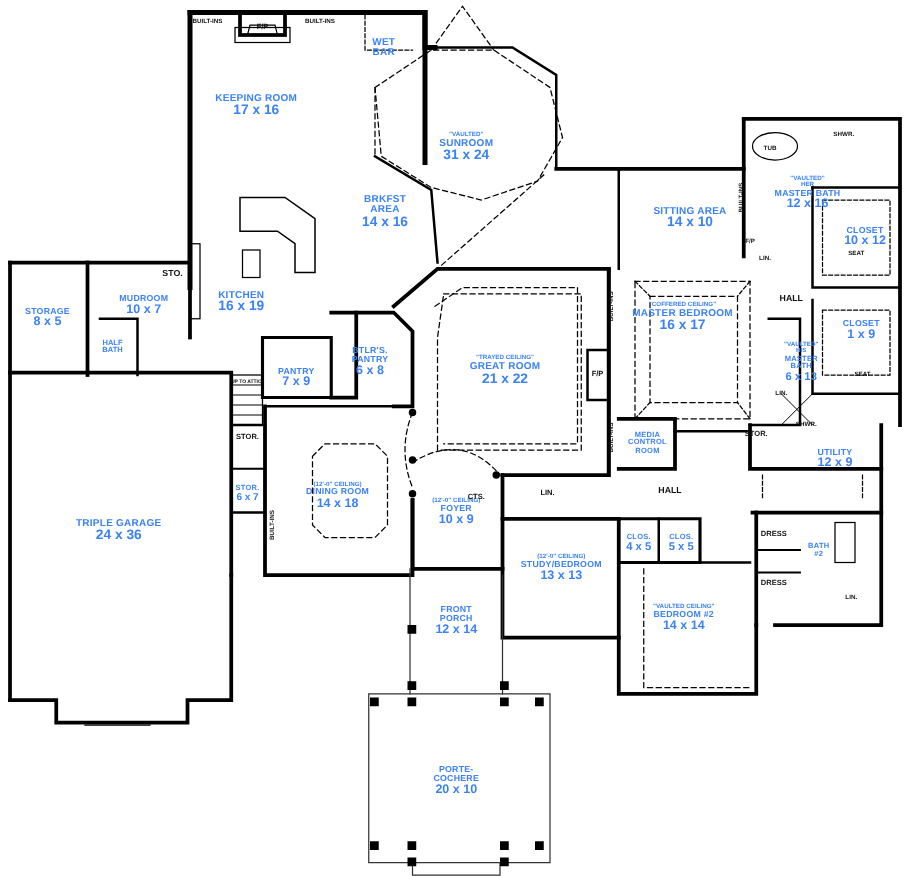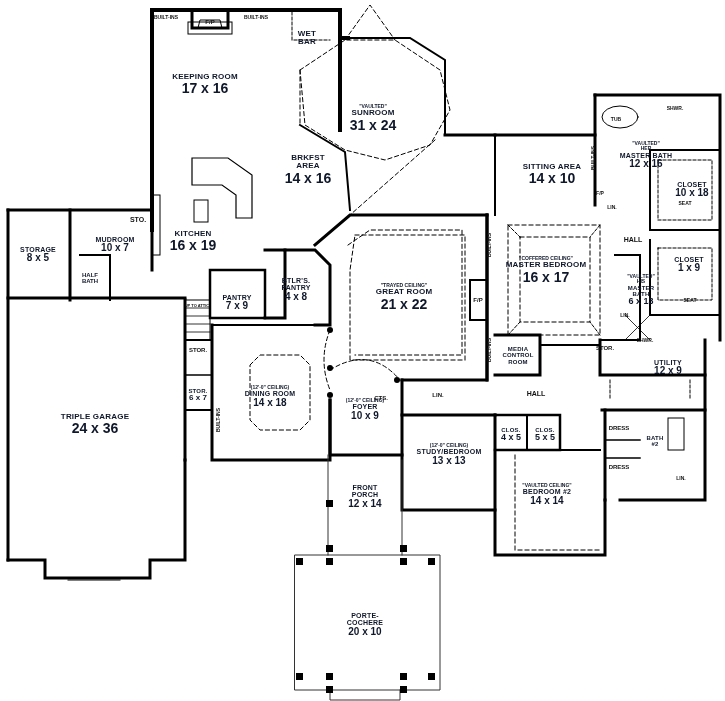--- a/index.html
+++ b/index.html
@@ -1,20 +1,20 @@
 <!DOCTYPE html>
 <html><head>
 <meta charset="utf-8">
 <style>
   html,body{margin:0;padding:0;background:#ffffff;}
   body{width:725px;height:701px;position:relative;overflow:hidden;font-family:"Liberation Sans",sans-serif;}
   #plan{position:absolute;left:0;top:0;width:725px;height:701px;}
-  .lbl{position:absolute;text-align:center;color:#0f172a;font-family:"Liberation Sans",sans-serif;line-height:1.05;transform:translate(-50%,-50%);white-space:nowrap;}
+  .lbl{position:absolute;text-align:center;color:#3b82f6;font-family:"Liberation Sans",sans-serif;line-height:1.05;transform:translate(-50%,-50%);white-space:nowrap;}
   .lbl .n{display:block;font-size:8px;font-weight:bold;letter-spacing:0.2px;}
-  .lbl .d{display:block;font-size:14px;font-weight:bold;}
+  .lbl .d{display:block;font-size:11px;font-weight:bold;}
   .lbl .c{display:block;font-size:5px;font-weight:bold;}
   .small .n{font-size:7px;}
   .small .d{font-size:10px;}
   .tiny{position:absolute;font-size:5px;font-weight:bold;color:#111;transform:translate(-50%,-50%);white-space:nowrap;font-family:"Liberation Sans",sans-serif;}
   .vert{transform:translate(-50%,-50%) rotate(-90deg);}
 </style>
 </head>
 <body>
 
 <svg id="plan" viewBox="0 0 725 701" xmlns="http://www.w3.org/2000/svg">
@@ -174,45 +174,45 @@
 <div class="tiny" style="left:138px;top:219px;font-size:7px">STO.</div>
 <div class="lbl" style="left:90px;top:278px">
   <span class="c" style="white-space:normal;width:22px;font-size:6px">HALF BATH</span>
 </div>
 <div class="lbl small" style="left:237px;top:303px">
   <span class="n">PANTRY</span>
   <span class="d">7 x 9</span>
 </div>
 <div class="lbl small" style="left:296px;top:290px">
   <span class="n" style="white-space:normal;width:34px;margin:0 auto">BTLR'S. PANTRY</span>
-  <span class="d">4 x 8</span>
+  <span class="d">6 x 8</span>
 </div>
 <div class="lbl" style="left:404px;top:297px">
   <span class="c">"TRAYED CEILING"</span>
   <span class="n">GREAT ROOM</span>
   <span class="d">21 x 22</span>
 </div>
 <div class="lbl" style="left:552px;top:175px">
   <span class="n">SITTING AREA</span>
   <span class="d">14 x 10</span>
 </div>
-<div class="lbl" style="left:546px;top:270px">
+<div class="lbl" style="left:546px;top:254px">
   <span class="c">"COFFERED CEILING"</span>
   <span class="n">MASTER BEDROOM</span>
   <span class="d">16 x 17</span>
 </div>
 <div class="lbl small" style="left:646px;top:155px">
   <span class="c">"VAULTED"</span>
   <span class="c">HER</span>
   <span class="n">MASTER BATH</span>
   <span class="d">12 x 16</span>
 </div>
 <div class="lbl small" style="left:692px;top:190px">
   <span class="n">CLOSET</span>
-  <span class="d">10 x 18</span>
+  <span class="d">10 x 12</span>
 </div>
 <div class="tiny" style="left:685px;top:203px">SEAT</div>
 <div class="tiny" style="left:633px;top:239px;font-size:7px">HALL</div>
 <div class="lbl small" style="left:689px;top:265px">
   <span class="n">CLOSET</span>
   <span class="d">1 x 9</span>
 </div>
 <div class="lbl" style="left:641px;top:290px">
   <span class="c">"VAULTED"</span>
   <span class="c">HIS</span>

